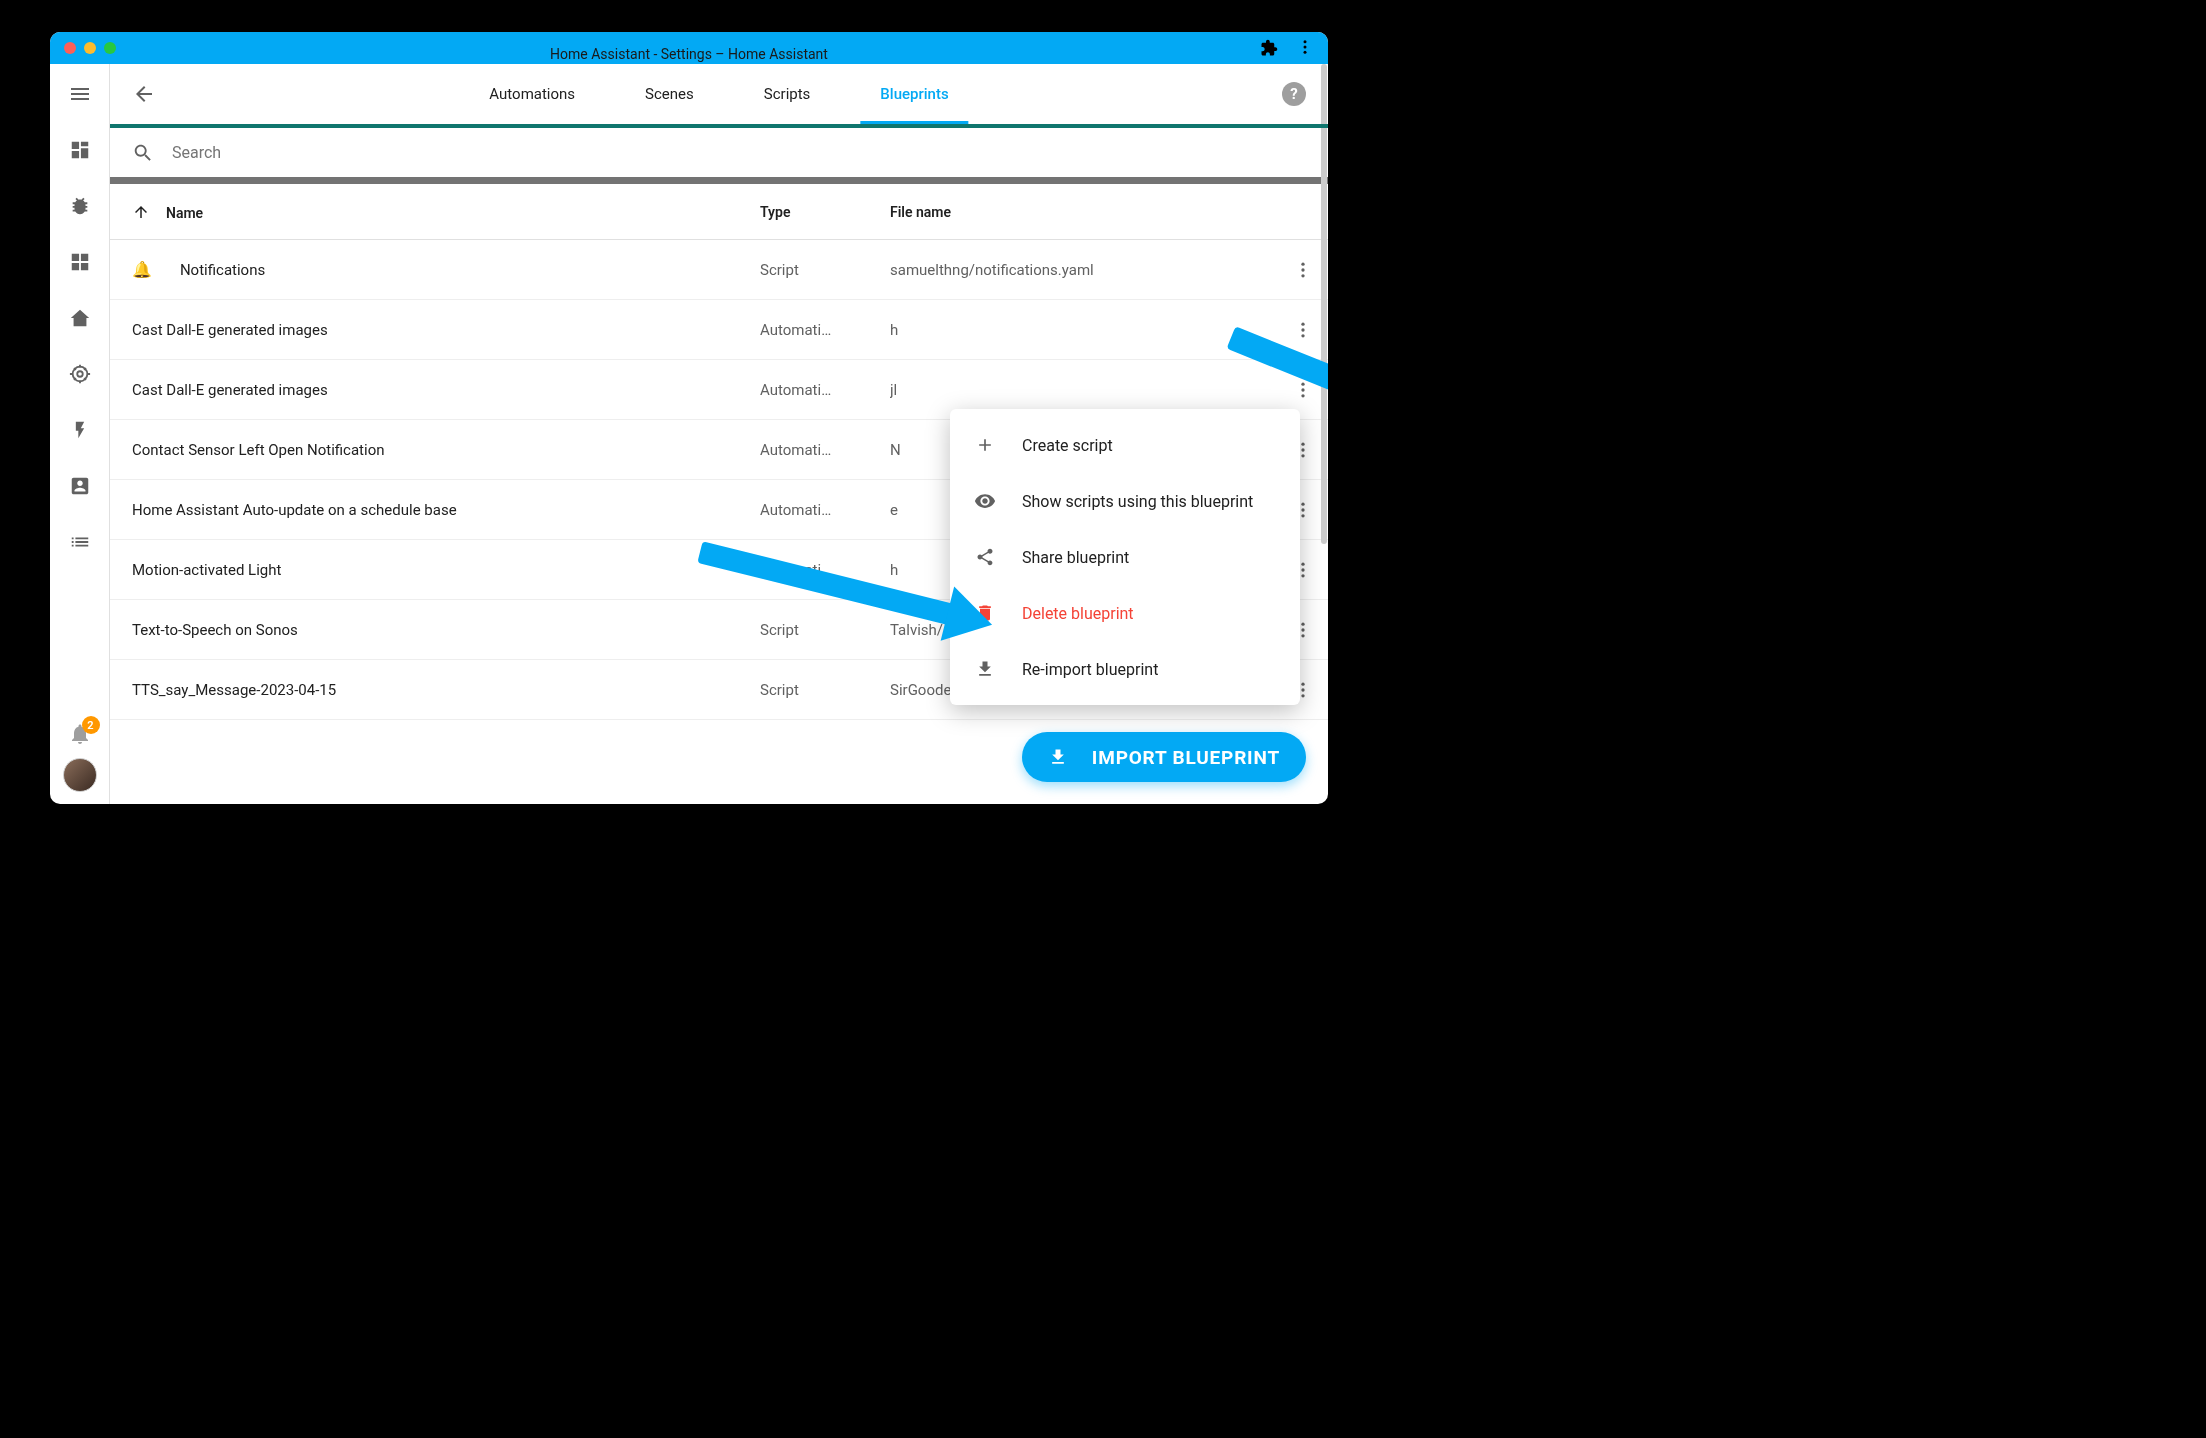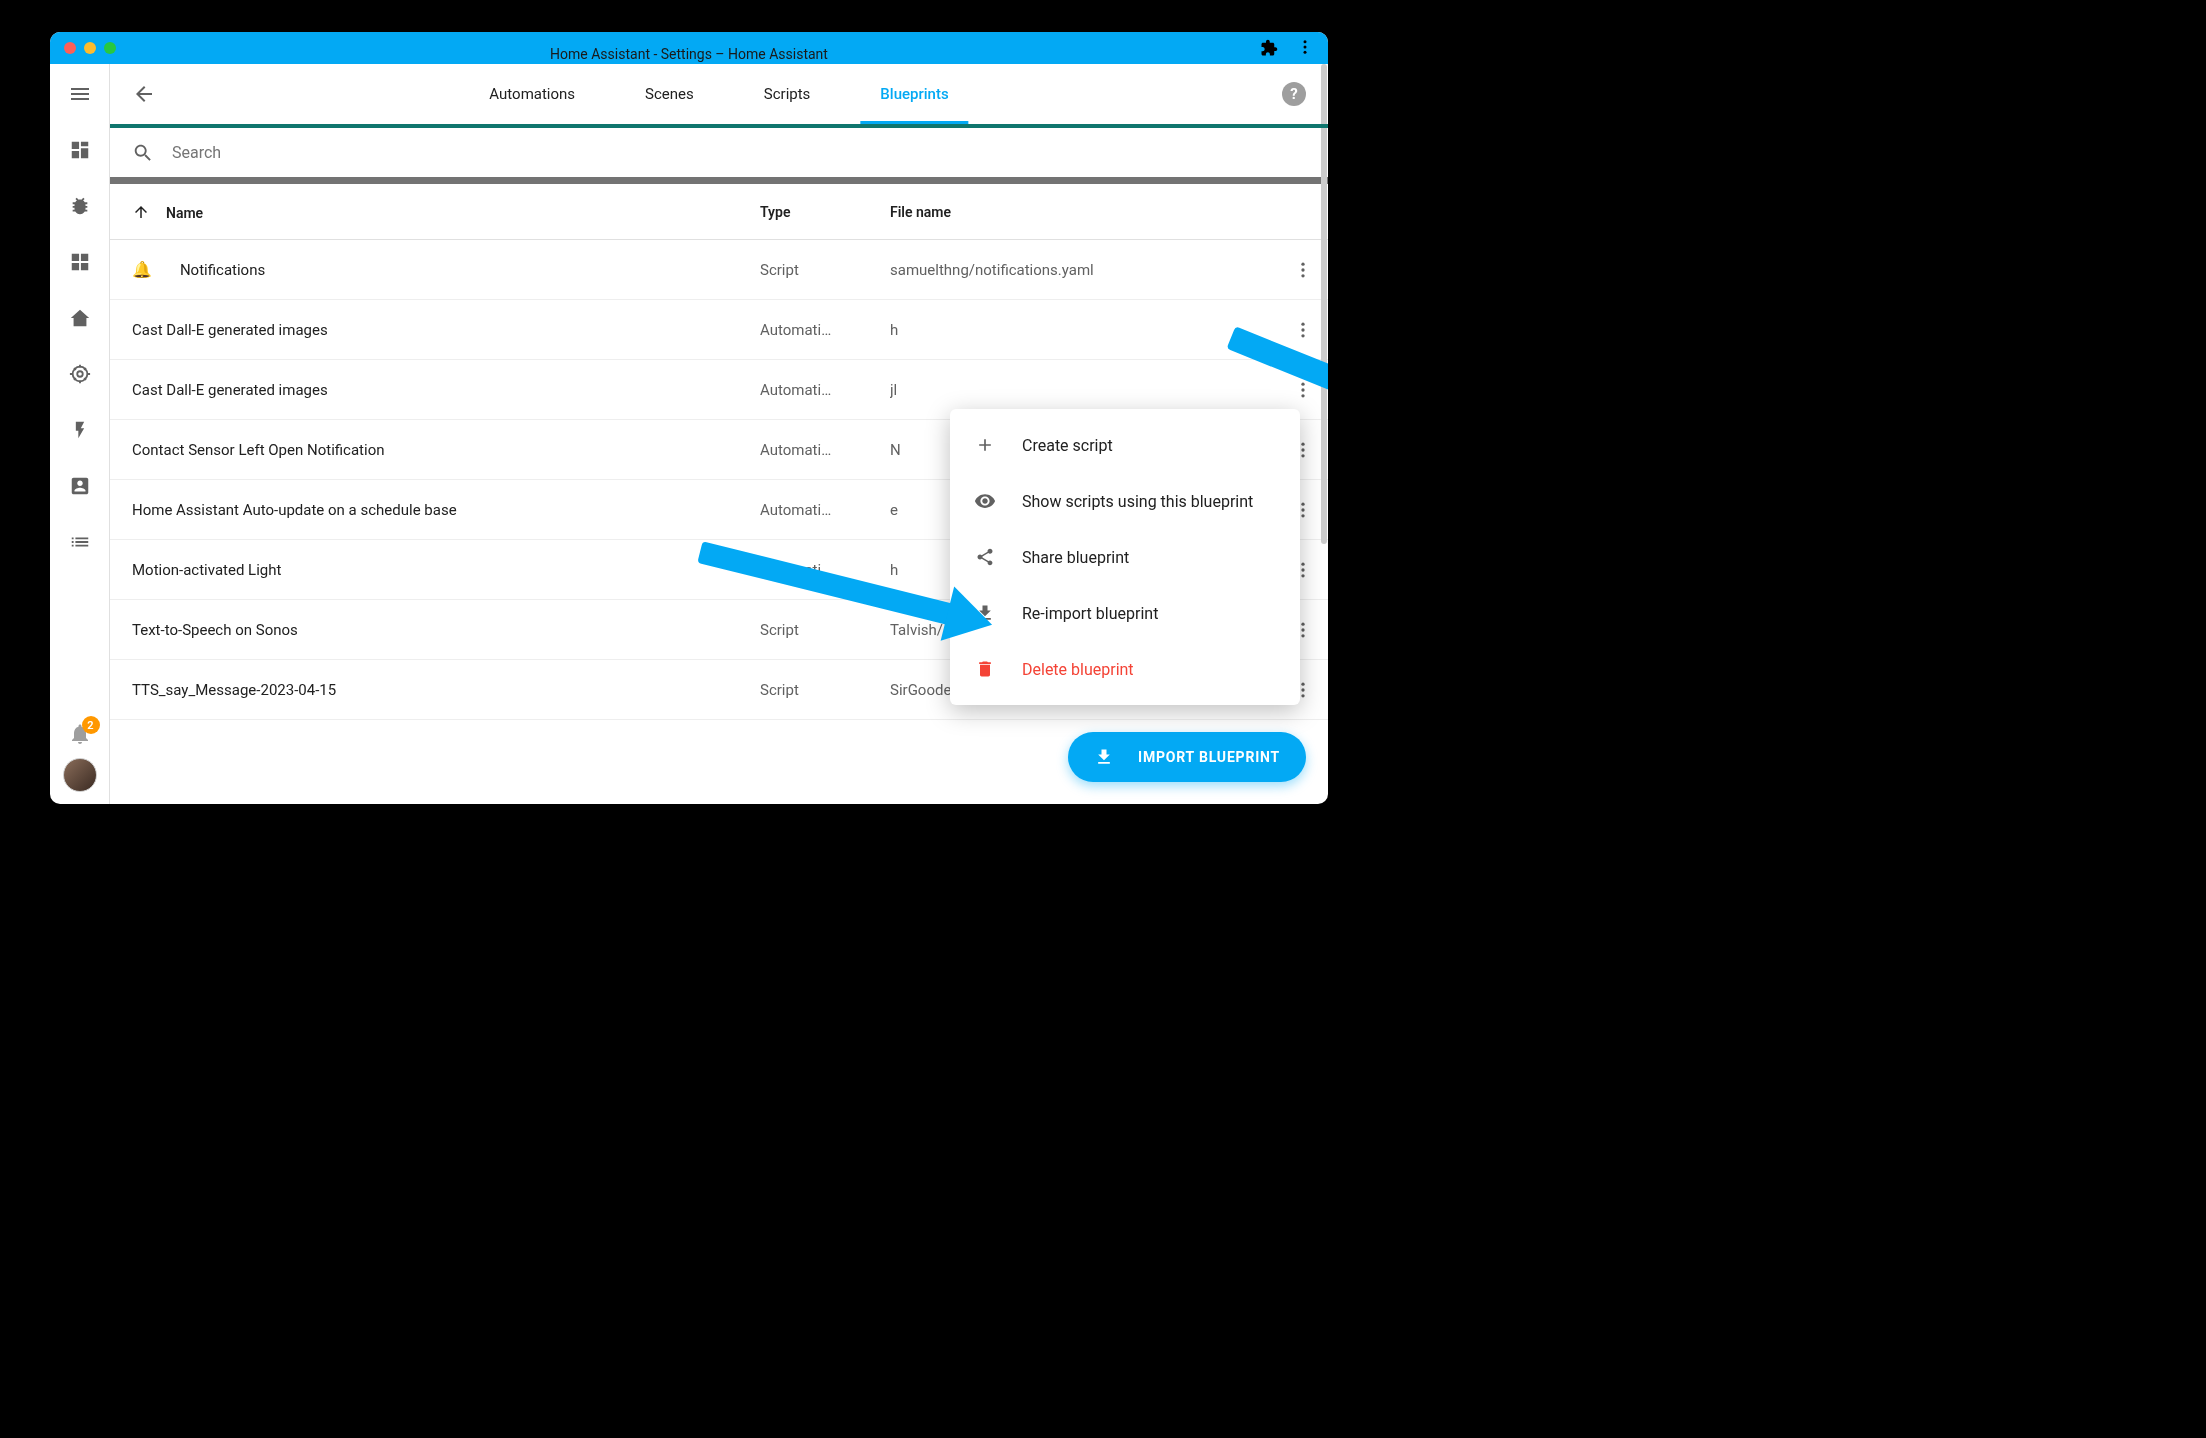--- a/index.html
+++ b/index.html
@@ -121,21 +121,21 @@
   .menu .mitem.danger .micon { color: #f44336; }
   .fab {
     position: absolute;
     bottom: 22px; right: 22px;
     height: 50px;
     padding: 0 26px;
     background: #03a9f4;
     color: #fff;
     border-radius: 25px;
     display: flex; align-items: center; gap: 24px;
-    font-size: 14px; font-weight: 700; letter-spacing: 0.8px;
+    font-size: 19px; font-weight: 700; letter-spacing: 0.8px;
     cursor: pointer;
     box-shadow: 0 4px 12px rgba(3,169,244,0.4);
     z-index: 10;
   }
   .scroll-track {
     position: absolute;
     right: 1px; top: 0;
     width: 6px; height: 480px;
     background: #ccc;
     border-radius: 3px;
@@ -470,36 +470,36 @@
           <span>Show scripts using this blueprint</span>
         </div>
         <div class="mitem">
           <span class="micon">
             <svg width="20" height="20" viewBox="0 0 24 24" fill="currentColor">
                 <path d="M18 16.08c-.76 0-1.44.3-1.96.77L8.91 12.7c.05-.23.09-.46.09-.7s-.04-.47-.09-.7l7.05-4.11c.54.5 1.25.81 2.04.81 1.66 0 3-1.34 3-3s-1.34-3-3-3-3 1.34-3 3c0 .24.04.47.09.7L8.04 9.81C7.5 9.31 6.79 9 6 9c-1.66 0-3 1.34-3 3s1.34 3 3 3c.79 0 1.5-.31 2.04-.81l7.12 4.16c-.05.21-.08.43-.08.65 0 1.61 1.31 2.92 2.92 2.92s2.92-1.31 2.92-2.92-1.31-2.92-2.92-2.92z"></path>
               </svg>
           </span>
           <span>Share blueprint</span>
         </div>
+        <div class="mitem danger">
+          <span class="micon">
+            <svg width="20" height="20" viewBox="0 0 24 24" fill="currentColor">
+                <path d="M6 19c0 1.1.9 2 2 2h8c1.1 0 2-.9 2-2V7H6v12zM19 4h-3.5l-1-1h-5l-1 1H5v2h14V4z"></path>
+              </svg>
+          </span>
+          <span>Delete blueprint</span>
+        </div>
         <div class="mitem">
           <span class="micon">
             <svg width="20" height="20" viewBox="0 0 24 24" fill="currentColor">
                 <path d="M19 9h-4V3H9v6H5l7 7 7-7zM5 18v2h14v-2H5z"></path>
               </svg>
           </span>
           <span>Re-import blueprint</span>
         </div>
-        <div class="mitem danger">
-          <span class="micon">
-            <svg width="20" height="20" viewBox="0 0 24 24" fill="currentColor">
-                <path d="M6 19c0 1.1.9 2 2 2h8c1.1 0 2-.9 2-2V7H6v12zM19 4h-3.5l-1-1h-5l-1 1H5v2h14V4z"></path>
-              </svg>
-          </span>
-          <span>Delete blueprint</span>
-        </div>
       </div>
 
       <div class="fab">
         <span>
           <svg width="20" height="20" viewBox="0 0 24 24" fill="#fff">
               <path d="M19 9h-4V3H9v6H5l7 7 7-7zM5 18v2h14v-2H5z"></path>
             </svg>
         </span>
         <span>IMPORT BLUEPRINT</span>
       </div>

